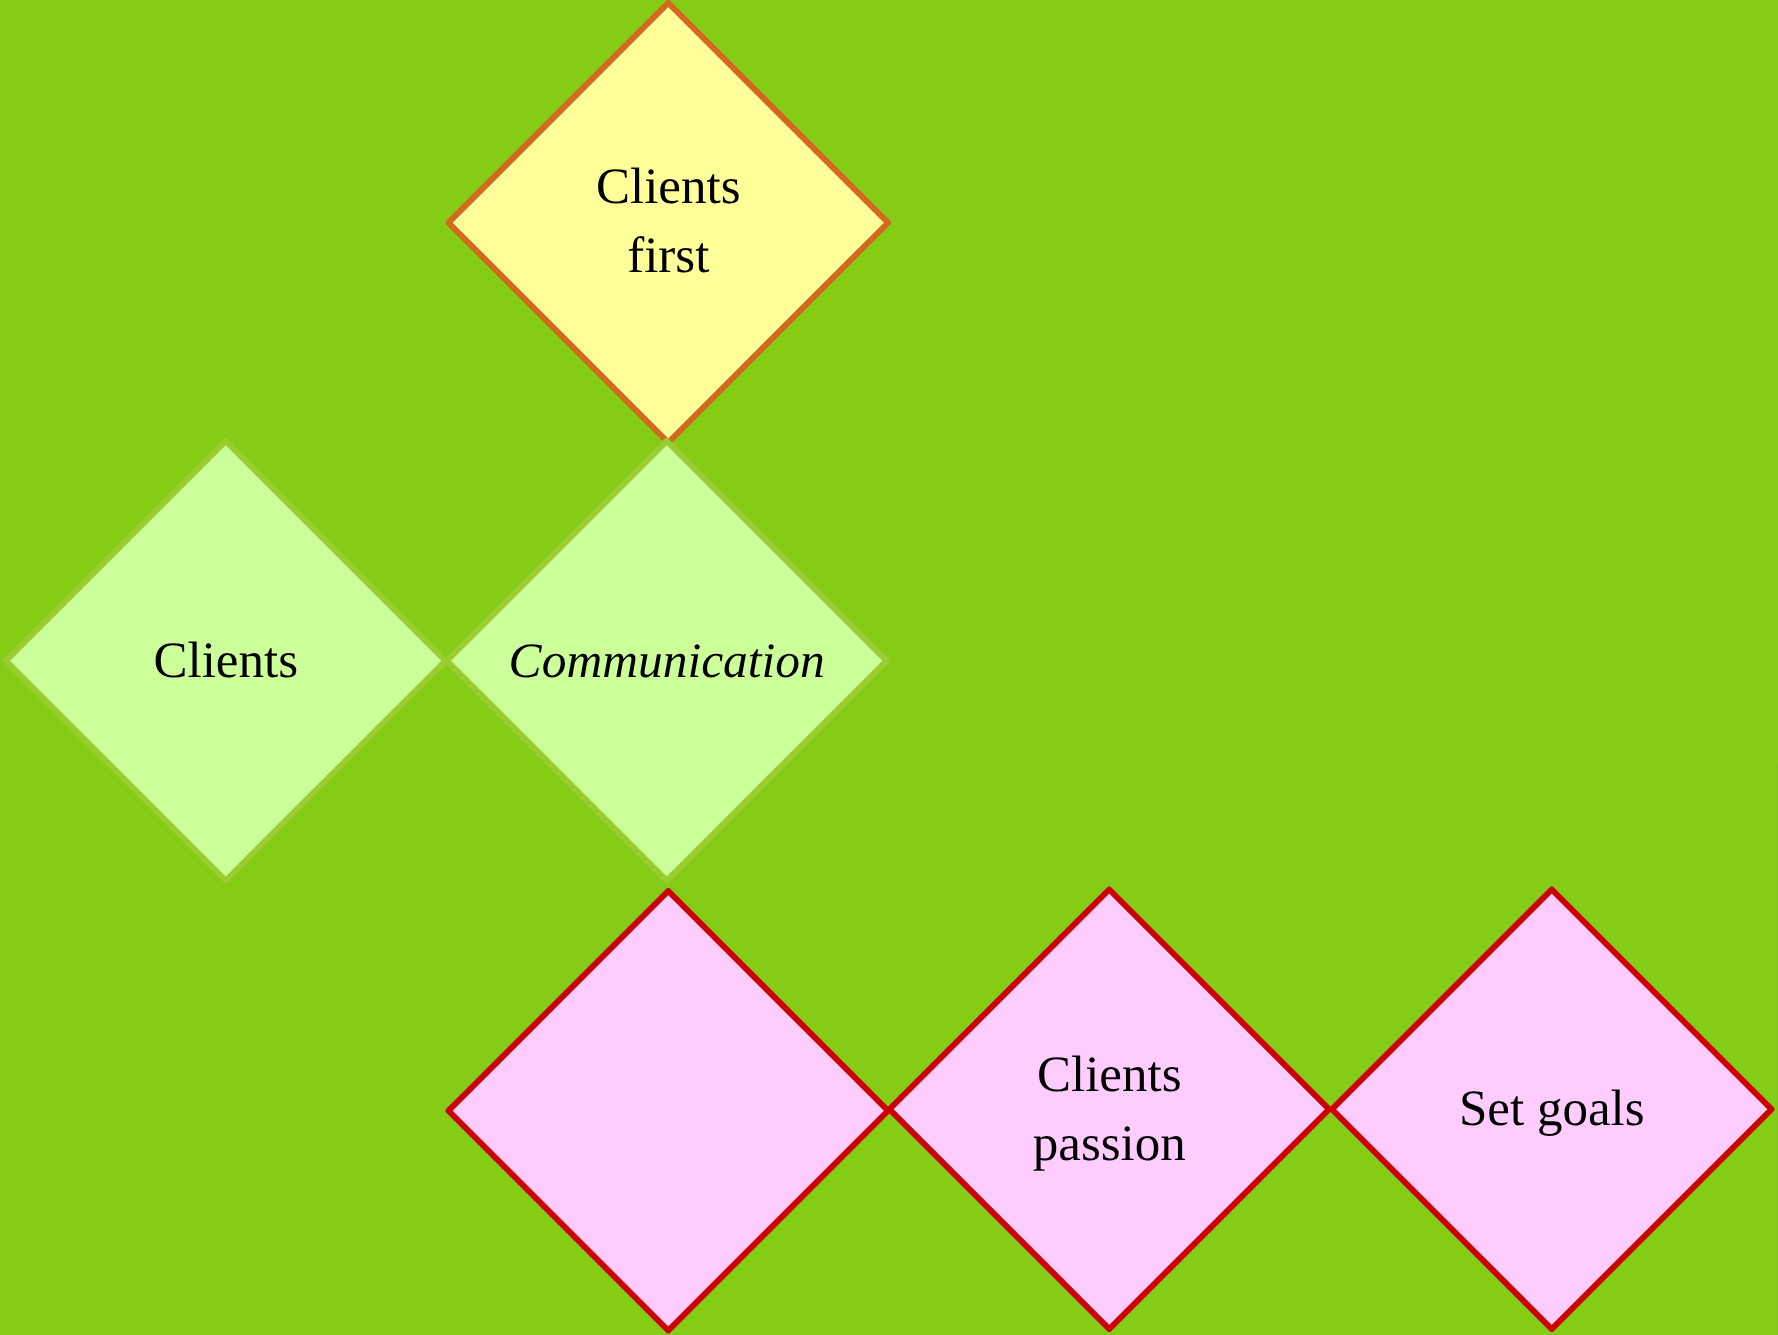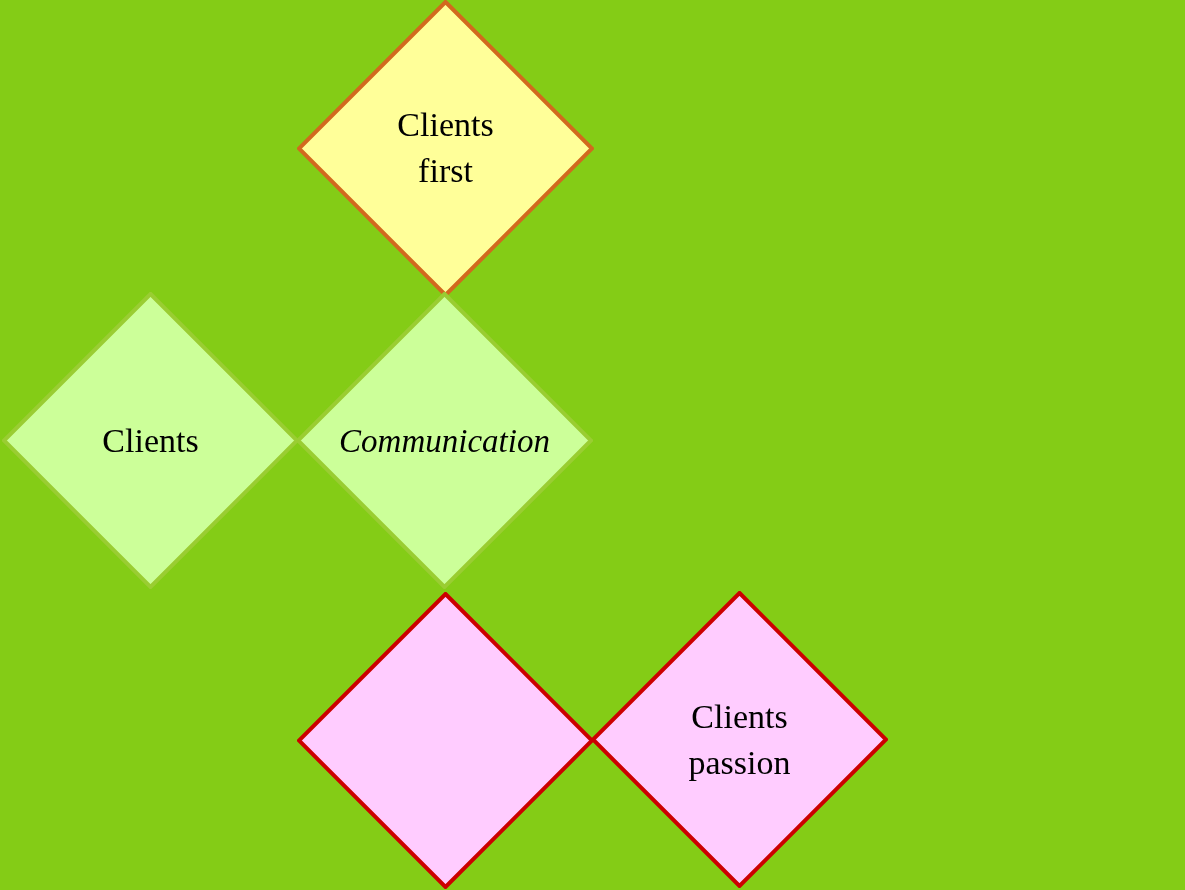--- a/index.html
+++ b/index.html
@@ -91,14 +91,20 @@
   </div>
 
   <div class="diamond-node node-strong-passion">
     <svg class="diamond-shape" viewBox="0 0 297 297" preserveAspectRatio="none">
       <polygon points="148.5,2 295,148.5 148.5,295 2,148.5" fill="#FFCCFF" stroke="#CC0000" stroke-width="4"></polygon>
     </svg>
     <div class="diamond-label">Clients
 passion</div>
   </div>
 
+  <div class="diamond-node node-set-goals">
+    <svg class="diamond-shape" viewBox="0 0 297 297" preserveAspectRatio="none">
+      <polygon points="148.5,2 295,148.5 148.5,295 2,148.5" fill="#FFCCFF" stroke="#CC0000" stroke-width="4"></polygon>
+    </svg>
+    <div class="diamond-label">Set goals</div>
+  </div>
 
 </div>
 
 </body></html>

